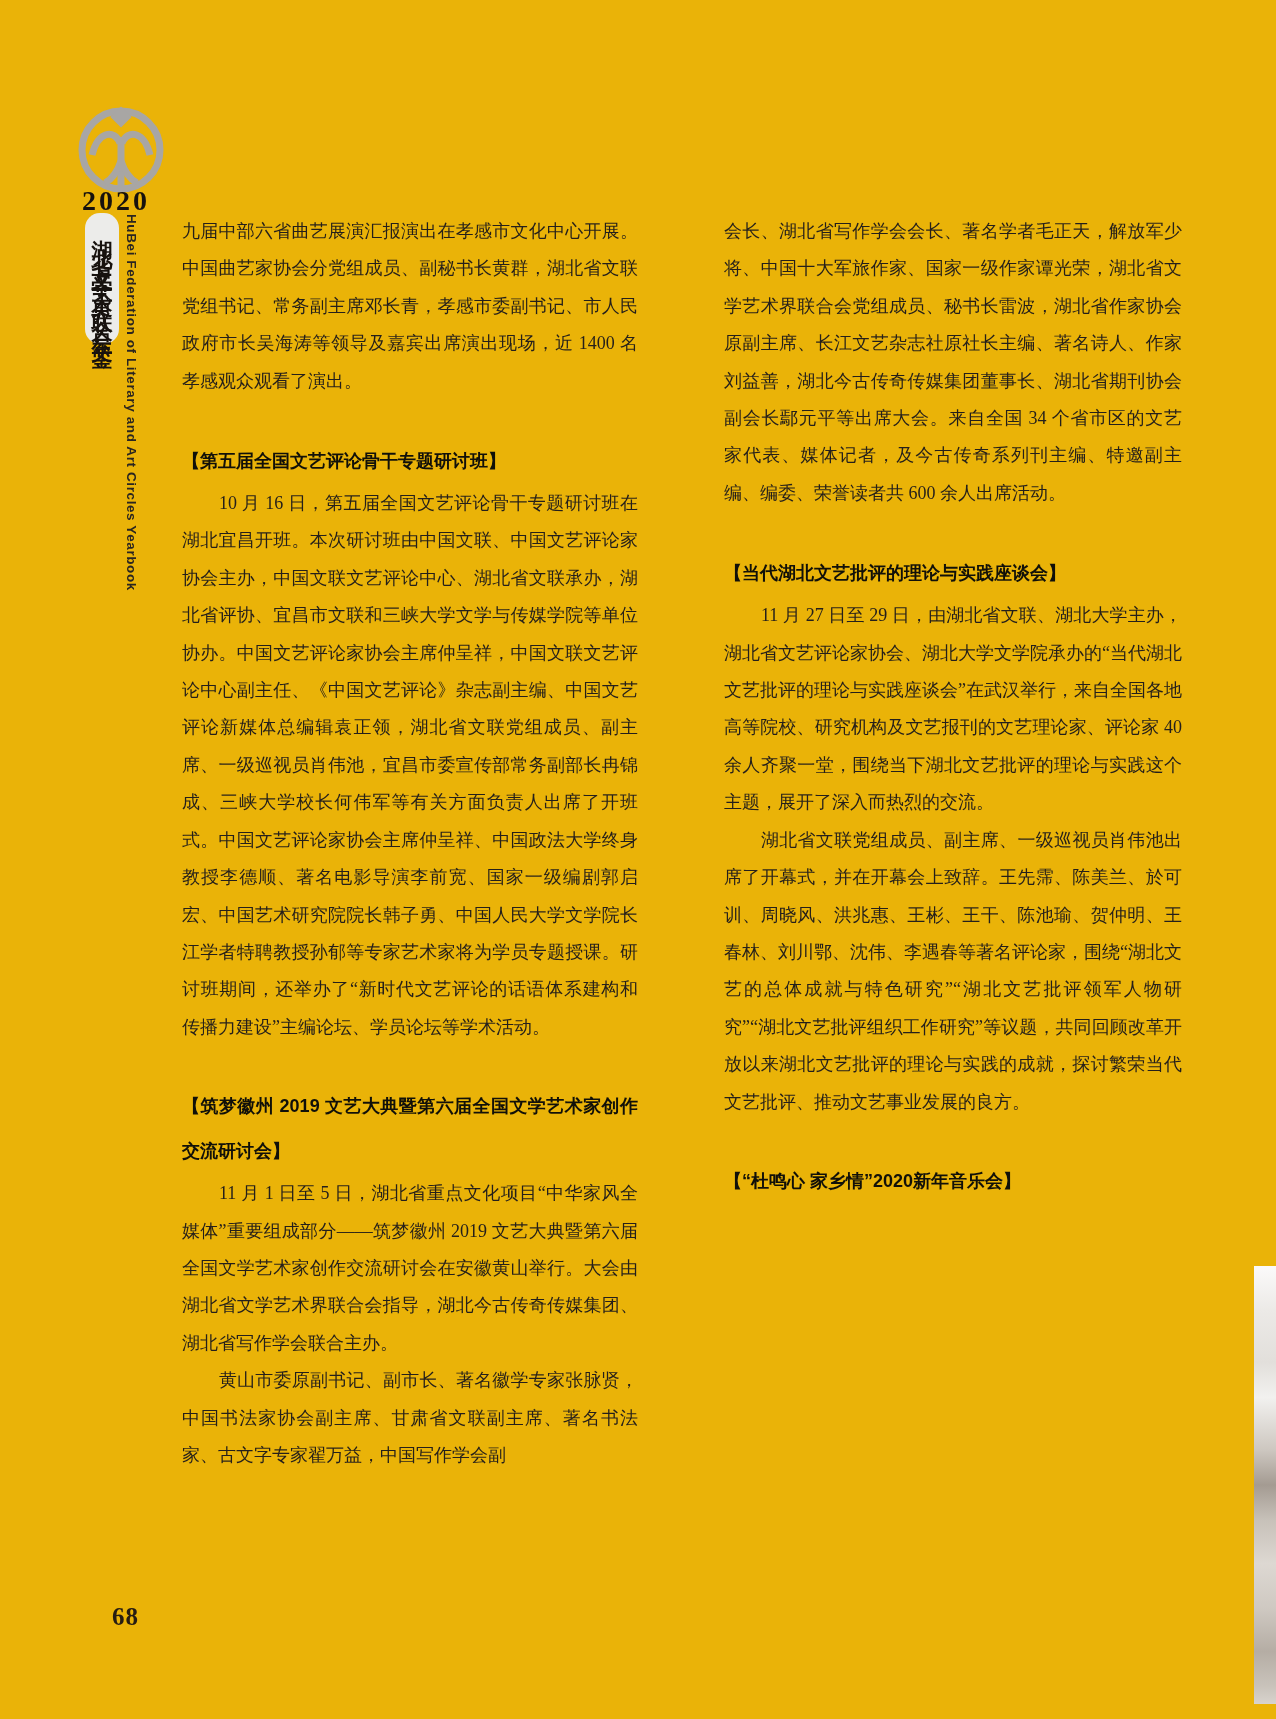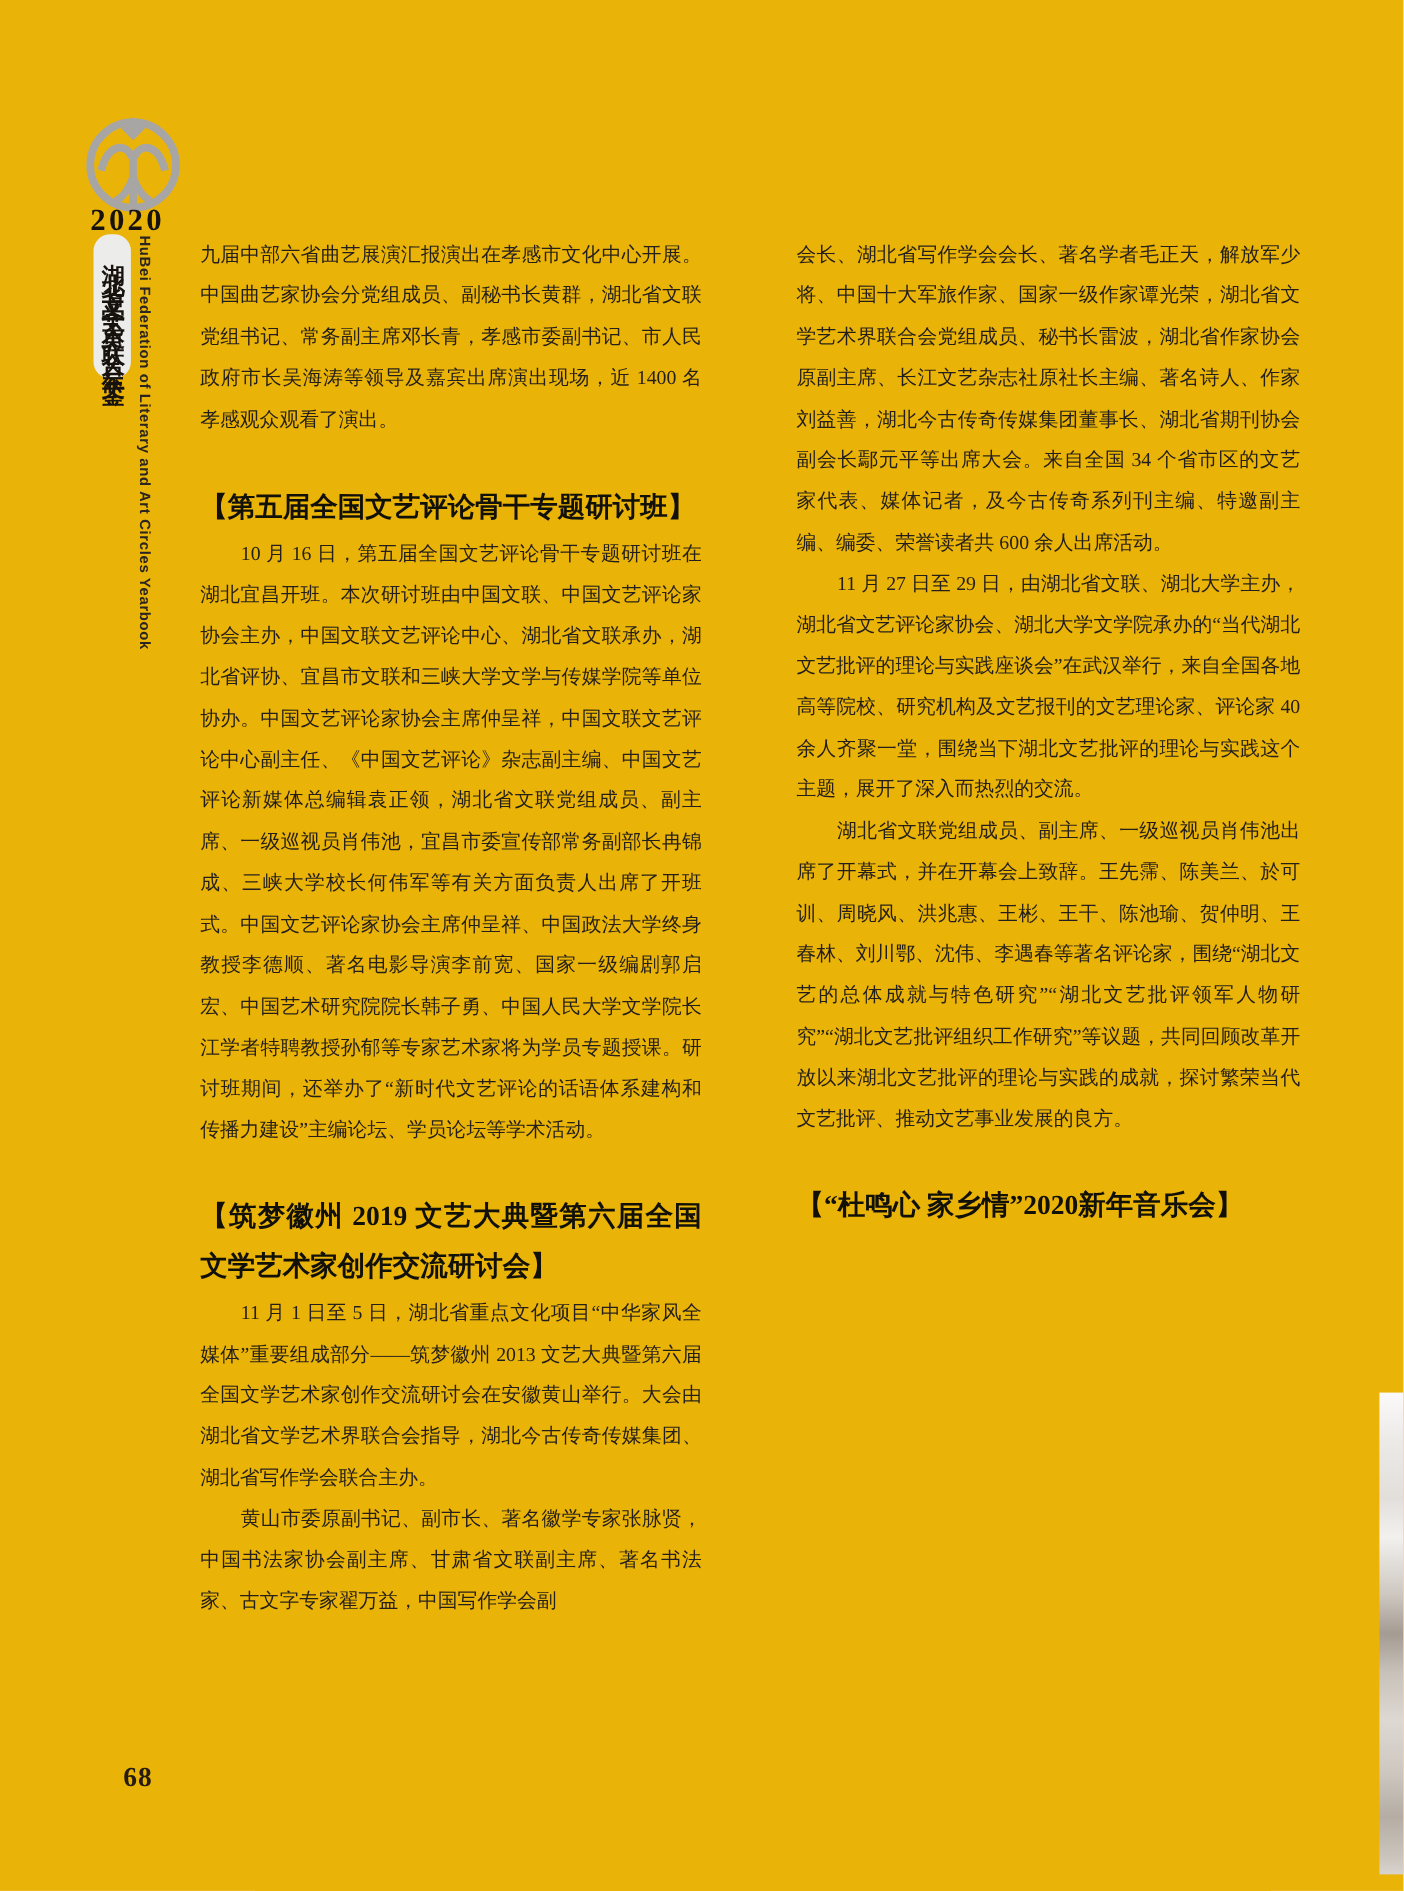--- a/index.html
+++ b/index.html
@@ -74,23 +74,23 @@
     margin: 0;
     font-size: 18px;
     line-height: 37.4px;
     text-align: justify;
     color: #241f1b;
   }
   .col p.indent { text-indent: 2.05em; }
 
   .col h2 {
     margin: 38px 0 1px 0;
-    font-family: Liberation Serif, serif;
+    font-family: Liberation Sans, sans-serif;
     font-weight: bold;
-    font-size: 25px;
+    font-size: 18px;
     line-height: 45px;
     text-align: justify;
     color: #111009;
   }
   .col h2.first { margin-top: 39px; }
 
   
   .page-number {
     position: absolute;
     left: 112px;
@@ -145,26 +145,27 @@
   <div class="year">2020</div>
 
   <div class="sidebar-cn">湖北省文学艺术界联合会年鉴</div>
   <div class="sidebar-en">HuBei Federation of Literary and Art Circles Yearbook</div>
 
   <section class="col col-left">
     <p>九届中部六省曲艺展演汇报演出在孝感市文化中心开展。中国曲艺家协会分党组成员、副秘书长黄群，湖北省文联党组书记、常务副主席邓长青，孝感市委副书记、市人民政府市长吴海涛等领导及嘉宾出席演出现场，近 1400 名孝感观众观看了演出。</p>
     <h2 class="first">【第五届全国文艺评论骨干专题研讨班】</h2>
     <p class="indent">10 月 16 日，第五届全国文艺评论骨干专题研讨班在湖北宜昌开班。本次研讨班由中国文联、中国文艺评论家协会主办，中国文联文艺评论中心、湖北省文联承办，湖北省评协、宜昌市文联和三峡大学文学与传媒学院等单位协办。中国文艺评论家协会主席仲呈祥，中国文联文艺评论中心副主任、《中国文艺评论》杂志副主编、中国文艺评论新媒体总编辑袁正领，湖北省文联党组成员、副主席、一级巡视员肖伟池，宜昌市委宣传部常务副部长冉锦成、三峡大学校长何伟军等有关方面负责人出席了开班式。中国文艺评论家协会主席仲呈祥、中国政法大学终身教授李德顺、著名电影导演李前宽、国家一级编剧郭启宏、中国艺术研究院院长韩子勇、中国人民大学文学院长江学者特聘教授孙郁等专家艺术家将为学员专题授课。研讨班期间，还举办了“新时代文艺评论的话语体系建构和传播力建设”主编论坛、学员论坛等学术活动。</p>
     <h2>【筑梦徽州 2019 文艺大典暨第六届全国文学艺术家创作交流研讨会】</h2>
-    <p class="indent">11 月 1 日至 5 日，湖北省重点文化项目“中华家风全媒体”重要组成部分——筑梦徽州 2013 文艺大典暨第六届全国文学艺术家创作交流研讨会在安徽黄山举行。大会由湖北省文学艺术界联合会指导，湖北今古传奇传媒集团、湖北省写作学会联合主办。</p>
+    <p class="indent">11 月 1 日至 5 日，湖北省重点文化项目“中华家风全媒体”重要组成部分——筑梦徽州 2019 文艺大典暨第六届全国文学艺术家创作交流研讨会在安徽黄山举行。大会由湖北省文学艺术界联合会指导，湖北今古传奇传媒集团、湖北省写作学会联合主办。</p>
     <p class="indent">黄山市委原副书记、副市长、著名徽学专家张脉贤，中国书法家协会副主席、甘肃省文联副主席、著名书法家、古文字专家翟万益，中国写作学会副</p>
   </section>
 
   <section class="col col-right">
     <p>会长、湖北省写作学会会长、著名学者毛正天，解放军少将、中国十大军旅作家、国家一级作家谭光荣，湖北省文学艺术界联合会党组成员、秘书长雷波，湖北省作家协会原副主席、长江文艺杂志社原社长主编、著名诗人、作家刘益善，湖北今古传奇传媒集团董事长、湖北省期刊协会副会长鄢元平等出席大会。来自全国 34 个省市区的文艺家代表、媒体记者，及今古传奇系列刊主编、特邀副主编、编委、荣誉读者共 600 余人出席活动。</p>
+    <h2 class="first">【当代湖北文艺批评的理论与实践座谈会】</h2>
     <p class="indent">11 月 27 日至 29 日，由湖北省文联、湖北大学主办，湖北省文艺评论家协会、湖北大学文学院承办的“当代湖北文艺批评的理论与实践座谈会”在武汉举行，来自全国各地高等院校、研究机构及文艺报刊的文艺理论家、评论家 40 余人齐聚一堂，围绕当下湖北文艺批评的理论与实践这个主题，展开了深入而热烈的交流。</p>
     <p class="indent">湖北省文联党组成员、副主席、一级巡视员肖伟池出席了开幕式，并在开幕会上致辞。王先霈、陈美兰、於可训、周晓风、洪兆惠、王彬、王干、陈池瑜、贺仲明、王春林、刘川鄂、沈伟、李遇春等著名评论家，围绕“湖北文艺的总体成就与特色研究”“湖北文艺批评领军人物研究”“湖北文艺批评组织工作研究”等议题，共同回顾改革开放以来湖北文艺批评的理论与实践的成就，探讨繁荣当代文艺批评、推动文艺事业发展的良方。</p>
     <h2>【“杜鸣心 家乡情”2020新年音乐会】</h2>
   </section>
 
   <div class="edge-photo"></div>
 
   <div class="page-number">68</div>
 
 </div>

